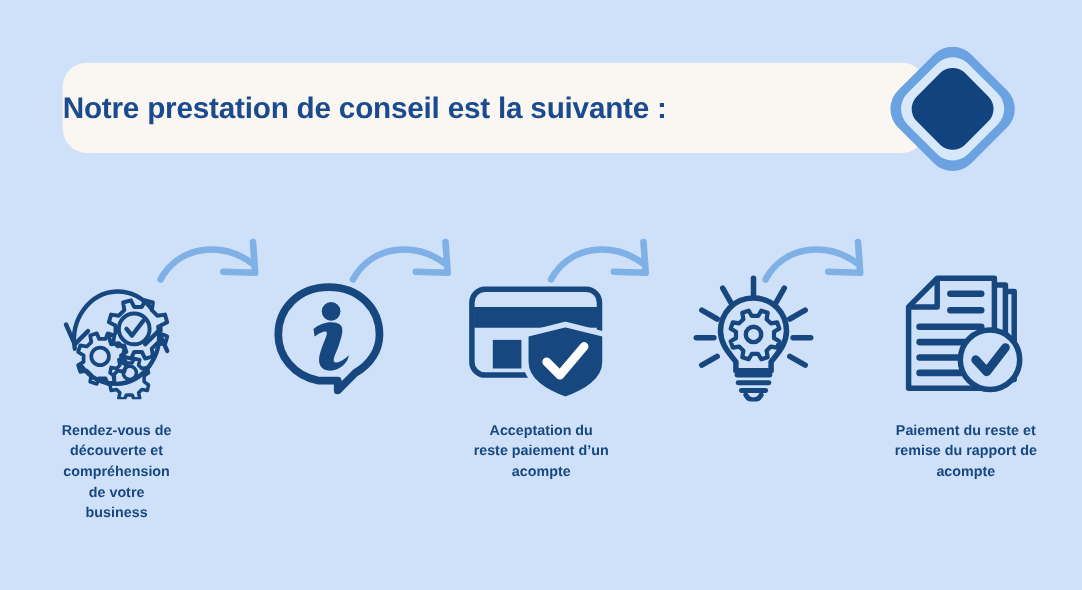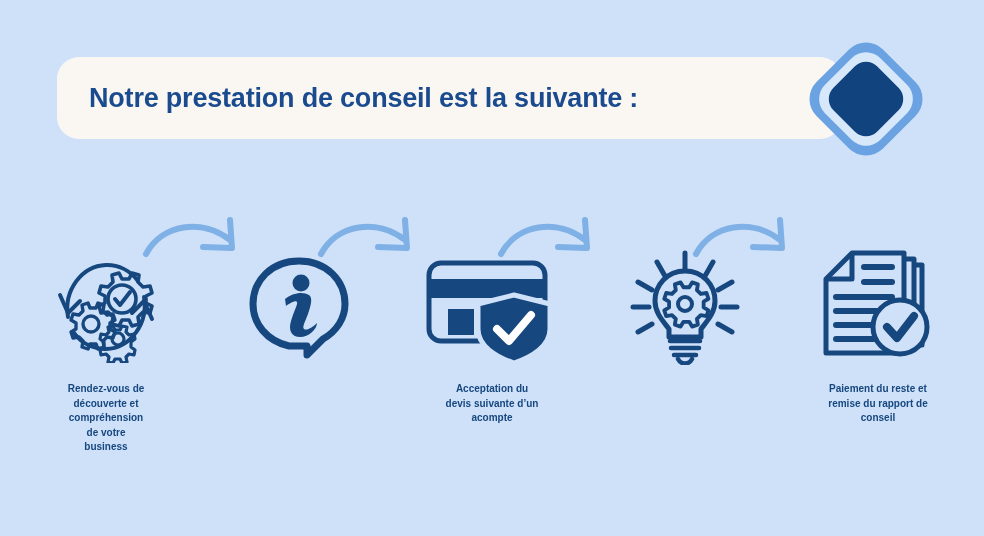--- a/index.html
+++ b/index.html
@@ -26,21 +26,20 @@
     position: absolute;
     left: 57px;
     top: 57px;
     width: 785px;
     height: 82px;
     background: #faf7f2;
     border-radius: 22px;
     display: flex;
     align-items: center;
     box-sizing: border-box;
-    padding-left: 32px;
   }
   .title-text {
     font-size: 27px;
     font-weight: bold;
     color: #1b4b8f;
     letter-spacing: -0.2px;
     white-space: nowrap;
   }
 
   
@@ -94,21 +93,21 @@
     align-items: center;
   }
   .step-icon {
     height: 118px;
     display: flex;
     align-items: center;
     justify-content: center;
   }
   .step-label {
     margin-top: 16px;
-    font-size: 10px;
+    font-size: 13px;
     font-weight: bold;
     color: #17477f;
     text-align: center;
     line-height: 1.45;
     white-space: pre-line;
     width: 150px;
   }
   .step-label.wide { width: 168px; }
 
   
@@ -220,21 +219,21 @@
       <div class="step-icon">
         <svg width="140" height="112" viewBox="0 0 140 112">
           <rect x="7" y="12" width="116" height="78" rx="12" fill="none" stroke="#17477f" stroke-width="5"></rect>
           <path d="M9 28 H121 V47 H9 Z" fill="#17477f"></path>
           <rect x="26" y="58" width="26" height="26" fill="#17477f"></rect>
           <path d="M92 44 L128 53 V78 C128 95, 110 106, 92 112 C 74 106, 56 95, 56 78 V53 Z" fill="#17477f" stroke="#cee1f9" stroke-width="5" stroke-linejoin="round"></path>
           <path d="M75 78 l12 12 l22 -26" fill="none" stroke="#ffffff" stroke-width="8" stroke-linecap="round" stroke-linejoin="round"></path>
         </svg>
       </div>
       <div class="step-label wide">Acceptation du
-devis suivante d’un
+reste paiement d’un
 acompte</div>
     </div>
 
     <div class="step">
       <div class="step-icon">
         <svg width="112" height="116" viewBox="0 0 112 116">
           <g stroke="#17477f" stroke-width="5" stroke-linecap="round">
             <line x1="56" y1="4" x2="56" y2="20"></line>
             <line x1="28" y1="13" x2="36" y2="27"></line>
             <line x1="84" y1="13" x2="76" y2="27"></line>
@@ -274,17 +273,17 @@
             <line x1="18" y1="62" x2="74" y2="62"></line>
             <line x1="18" y1="76" x2="62" y2="76"></line>
             <line x1="18" y1="90" x2="56" y2="90"></line>
           </g>
           <circle cx="82" cy="78" r="27" fill="#cee1f9" stroke="#17477f" stroke-width="5"></circle>
           <path d="M69 78 l10 11 l17 -22" fill="none" stroke="#17477f" stroke-width="8" stroke-linecap="round" stroke-linejoin="round"></path>
         </svg>
       </div>
       <div class="step-label wide">Paiement du reste et
 remise du rapport de
-conseil</div>
+acompte</div>
     </div>
 
   </div>
 </div>
 
 </body></html>

